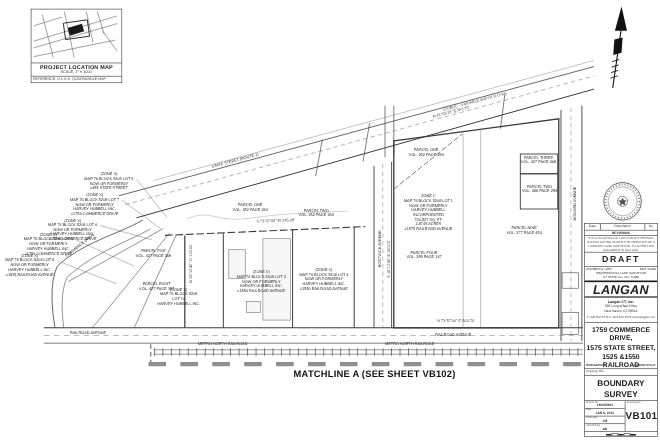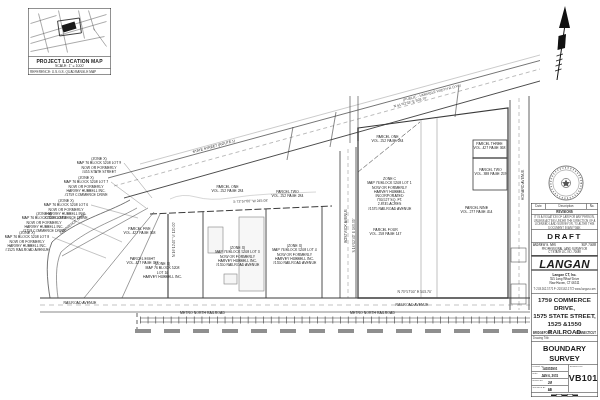--- a/index.html
+++ b/index.html
@@ -183,20 +183,21 @@
   <div class="mi" style="left:182px;top:153px;width:130px;transform:rotate(-15.2deg) scale(.5);transform-origin:0 0;">STATE STREET  (ROUTE 1)</div>
   <div class="mi" style="left:400px;top:99px;width:130px;transform:rotate(-14.5deg) scale(.5);transform-origin:0 0;color:#555;">(PUBLIC - VARIABLE WIDTH R.O.W.)</div>
   <div class="mi" style="left:56px;top:234px;width:80px;transform:rotate(-38deg) scale(.5);transform-origin:0 0;">COMMERCE DRIVE</div>
   <div class="mi" style="left:344px;top:246px;width:80px;transform:rotate(-90deg) scale(.5);transform-origin:0 0;">BOSTWICK AVENUE</div>
   <div class="mi" style="left:521px;top:205px;width:80px;transform:rotate(-90deg) scale(.5);transform-origin:0 0;">HOWARD AVENUE</div>
   <div class="mi" style="left:60px;top:301px;width:80px;">RAILROAD AVENUE</div>
   <div class="mi" style="left:392px;top:303px;width:80px;">RAILROAD AVENUE</div>
   <div class="mi" style="left:180px;top:311px;width:90px;">METRO NORTH RAILROAD</div>
   <div class="mi" style="left:350px;top:311px;width:90px;">METRO NORTH RAILROAD</div>
 
+  <div class="cap" style="left:248px;top:335px;width:185px;">MATCHLINE A (SEE SHEET VB102)</div>
 
   <div class="mi" style="left:74px;top:157px;width:100px;">(ZONE X)
 MAP 76 BLOCK 5208 LOT 9
 NOW OR FORMERLY
 #455 STATE STREET</div>
   <div class="mi" style="left:61px;top:176px;width:100px;">(ZONE X)
 MAP 76 BLOCK 5208 LOT 7
 NOW OR FORMERLY
 HARVEY HUBBELL INC.
 #1759 COMMERCE DRIVE</div>

